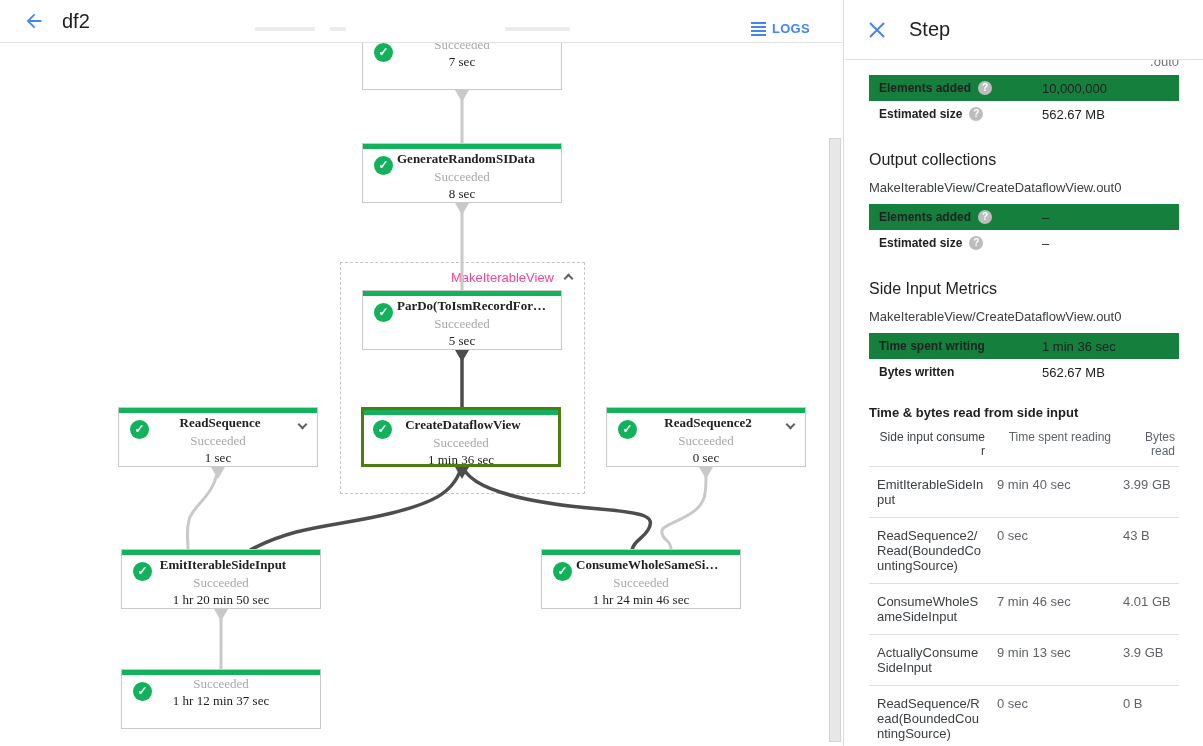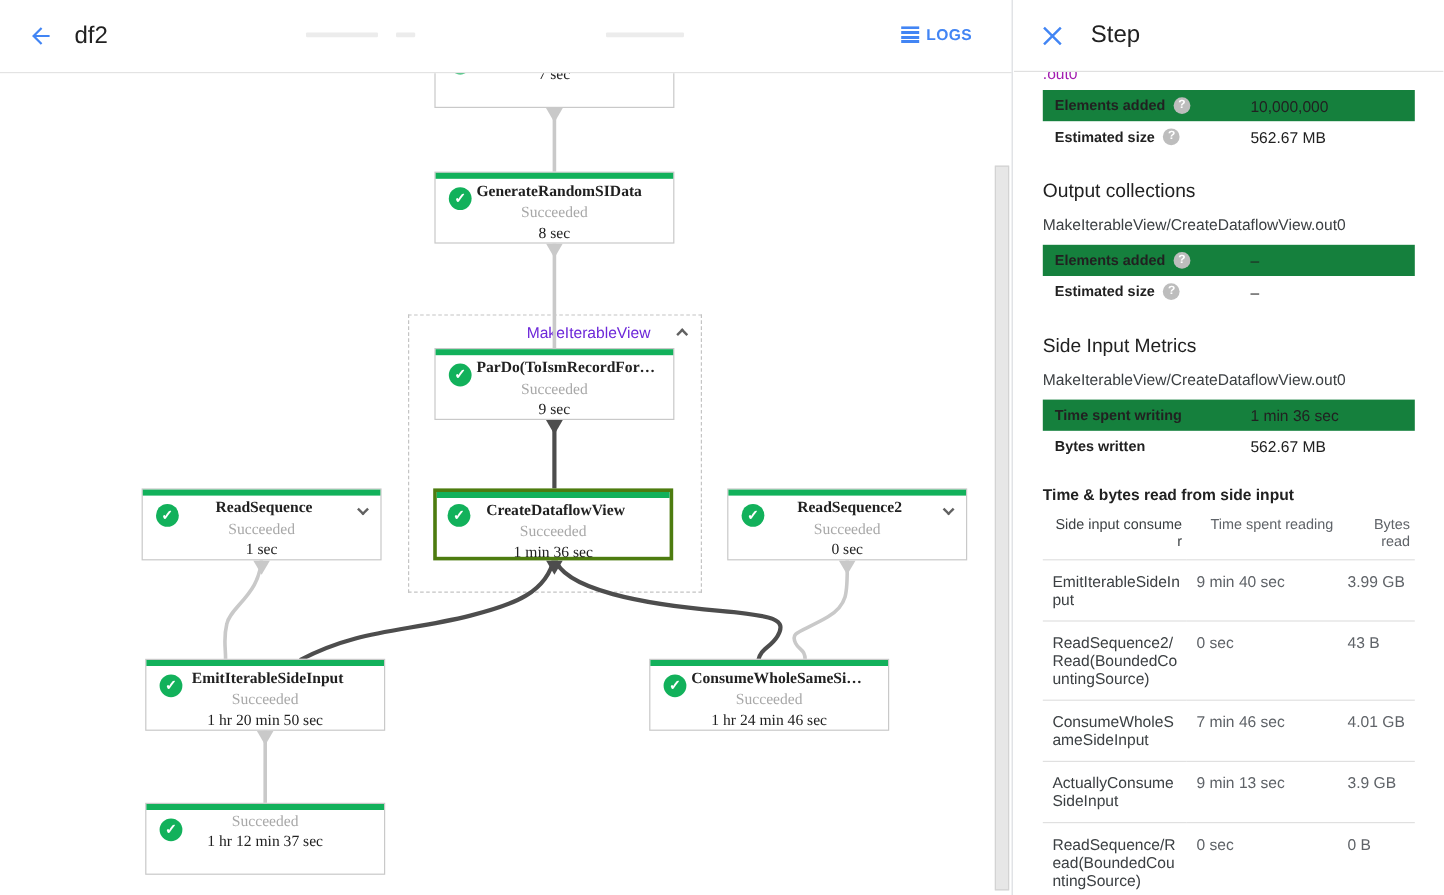--- a/index.html
+++ b/index.html
@@ -1,37 +1,37 @@
 <!DOCTYPE html>
 <html><head>
 <meta charset="utf-8">
 <style>
   * { margin:0; padding:0; box-sizing:border-box; }
   html,body { width:1203px; height:746px; overflow:hidden; background:#fff;
     font-family:"Liberation Sans","DejaVu Sans",sans-serif; color:#212121; }
   #app { position:relative; width:1203px; height:746px; background:#fff; }
 
   
-  #toolbar { position:absolute; left:0; top:0; width:843px; height:61px; background:#fff;
+  #toolbar { position:absolute; left:0; top:0; width:843px; height:43px; background:#fff;
     border-bottom:1px solid #e3e3e3; z-index:30; display:flex; align-items:center; }
   .back-btn { width:40px; height:40px; margin-left:14px; display:flex; align-items:center;
     justify-content:center; cursor:pointer; }
   .job-title { font-size:20px; color:#212121; margin-left:8px; }
   .redact { position:absolute; top:27px; height:4px; background:#dcdcdc; opacity:.55; border-radius:1px; }
   .logs-btn { position:absolute; right:33px; top:0; height:57px; display:flex; align-items:center;
     gap:6px; cursor:pointer; color:#4285f4; font-size:13px; font-weight:bold; letter-spacing:.3px; }
   .logs-icon { width:15px; height:14px;
     background:repeating-linear-gradient(to bottom,#4285f4 0 2.4px,transparent 2.4px 3.9px); }
 
   
   #graph { position:absolute; left:0; top:0; width:843px; height:746px; background:#fff; z-index:1; }
   #edges { position:absolute; left:0; top:0; z-index:3; }
   .group-box { position:absolute; left:340px; top:262px; width:245px; height:232px;
     border:1px dashed #c4c4c4; background:#fff; z-index:2; }
-  .group-label { position:absolute; top:7px; right:42px; font-size:13px; color:#6d28d9; cursor:pointer; }
+  .group-label { position:absolute; top:7px; right:30px; font-size:13px; color:#ec4899; cursor:pointer; }
   .chev { display:inline-block; width:7px; height:7px; border-right:2px solid #616161;
     border-bottom:2px solid #616161; }
   .chev-up { position:absolute; top:12px; right:12px; transform:rotate(-135deg); cursor:pointer; }
   .chev-down { position:absolute; top:13px; right:11px; transform:rotate(45deg); cursor:pointer; }
 
   .node { position:absolute; width:200px; height:60px; background:#fff; border:1px solid #c9c9c9;
     z-index:4; cursor:pointer; text-align:center;font-family:Liberation Serif, serif; }
   .nbar { height:5px; background:#12b15b; }
   .ntitle { font-size:13px; font-weight:bold; color:#212121; line-height:19px; white-space:nowrap;
     overflow:hidden; padding:0 30px 0 34px; }
@@ -48,21 +48,21 @@
   #panel-divider { position:absolute; left:843px; top:0; width:1px; height:746px; background:#dadce0; z-index:31; }
 
   
   #panel { position:absolute; left:845px; top:0; width:358px; height:630px; background:#fff; z-index:20; }
   .panel-header { height:60px; display:flex; align-items:center; border-bottom:1px solid #e0e0e0; }
   .close-btn { width:40px; height:40px; margin-left:12px; display:flex; align-items:center;
     justify-content:center; cursor:pointer; }
   .panel-title { font-size:20px; color:#212121; margin-left:12px; }
   .panel-body { padding:0 24px; }
   .clipped-line { height:9px; overflow:hidden; }
-  .clipped-line span { display:block; font-size:13px; color:#a21caf; transform:translateY(-6px); }
+  .clipped-line span { display:block; font-size:13px; color:#737373; transform:translateY(-6px);text-align:right; }
 
   .mrow { position:relative; display:flex; align-items:center; height:26px; padding-left:10px; }
   .mrow.alt { background:#15803d; }
   .mlabel { display:flex; align-items:center; width:163px; font-size:12px; font-weight:bold; color:#212121; }
   .qicon { width:14px; height:14px; border-radius:50%; background:#bdbdbd; color:#fff; font-size:10px;
     font-weight:bold; line-height:14px; text-align:center; margin-left:7px; cursor:pointer; flex:none; }
   .qicon::before { content:"?"; }
   .mvalue { font-size:13px; color:#212121; }
 
   .section-heading { font-size:16px; color:#212121; margin-top:24px; }
@@ -132,21 +132,21 @@
       <div class="ntitle">GenerateRandomSIData</div>
       <div class="nstatus">Succeeded</div>
       <div class="ntime">8 sec</div>
     </div>
 
     <div class="node" style="left:362px;top:290px">
       <div class="nbar"></div>
       <span class="check"></span>
       <div class="ntitle">ParDo(ToIsmRecordFor…</div>
       <div class="nstatus">Succeeded</div>
-      <div class="ntime">9 sec</div>
+      <div class="ntime">5 sec</div>
     </div>
 
     <div class="node" style="left:118px;top:407px">
       <div class="nbar"></div>
       <span class="check"></span>
       <span class="chev chev-down"></span>
       <div class="ntitle">ReadSequence</div>
       <div class="nstatus">Succeeded</div>
       <div class="ntime">1 sec</div>
     </div>

